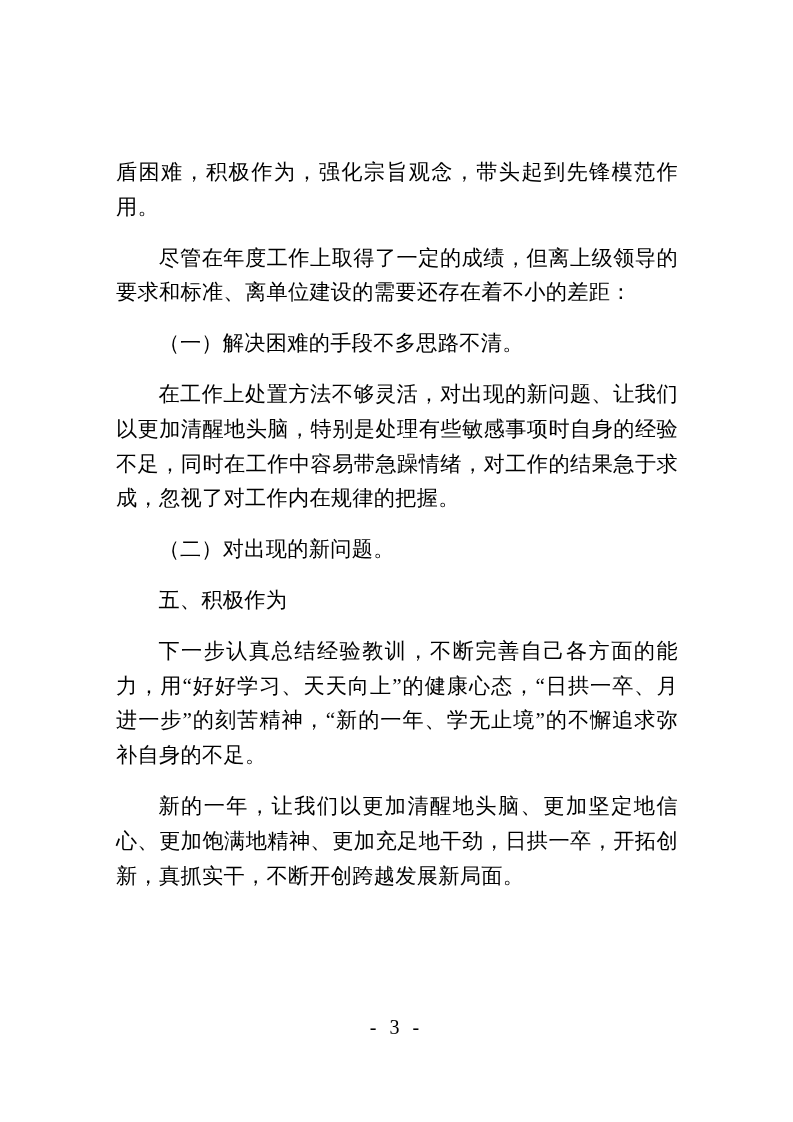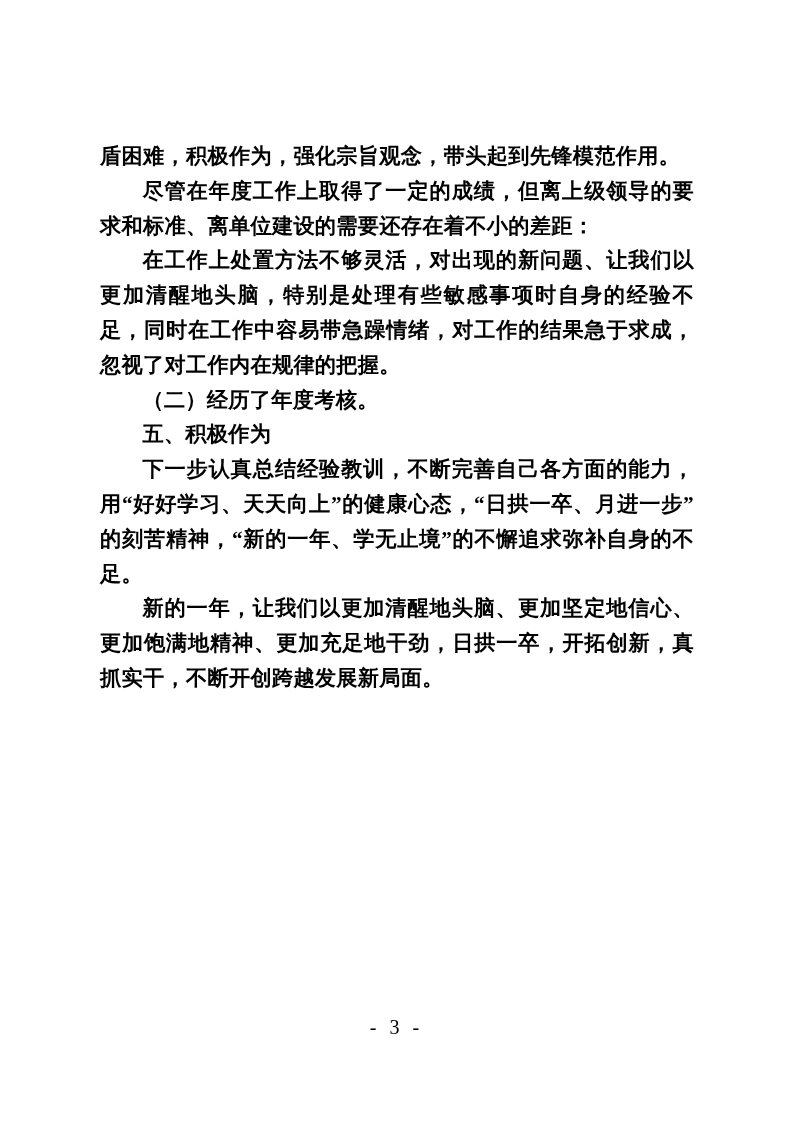--- a/index.html
+++ b/index.html
@@ -23,22 +23,21 @@
     width: 594px;
     color: #000000;
     font-size: 21.2px;
     line-height: 34.8px;
     text-align: justify;
     text-justify: inter-ideograph;
     letter-spacing: 0.3px;
   }
   .para {
     text-indent: 2em;
-    margin: 0;
-    font-weight: bold;
+    margin: 16px;
   }
   .para.no-indent {
     text-indent: 0;
   }
   .footer {
     position: absolute;
     left: 0;
     right: 0;
     top: 1014px;
     text-align: center;
@@ -51,22 +50,23 @@
     font-family: "Liberation Serif", serif;
   }
 </style>
 </head>
 <body>
 
 <div class="page">
   <div class="content">
     <p class="para no-indent">盾困难，积极作为，强化宗旨观念，带头起到先锋模范作用。</p>
     <p class="para">尽管在年度工作上取得了一定的成绩，但离上级领导的要求和标准、离单位建设的需要还存在着不小的差距：</p>
+    <p class="para">（一）解决困难的手段不多思路不清。</p>
     <p class="para">在工作上处置方法不够灵活，对出现的新问题、让我们以更加清醒地头脑，特别是处理有些敏感事项时自身的经验不足，同时在工作中容易带急躁情绪，对工作的结果急于求成，忽视了对工作内在规律的把握。</p>
-    <p class="para">（二）经历了年度考核。</p>
+    <p class="para">（二）对出现的新问题。</p>
     <p class="para">五、积极作为</p>
     <p class="para">下一步认真总结经验教训，不断完善自己各方面的能力，用“好好学习、天天向上”的健康心态，“日拱一卒、月进一步”的刻苦精神，“新的一年、学无止境”的不懈追求弥补自身的不足。</p>
     <p class="para">新的一年，让我们以更加清醒地头脑、更加坚定地信心、更加饱满地精神、更加充足地干劲，日拱一卒，开拓创新，真抓实干，不断开创跨越发展新局面。</p>
   </div>
 
   <div class="footer">
     <span class="page-number">- 3 -</span>
   </div>
 </div>
 

